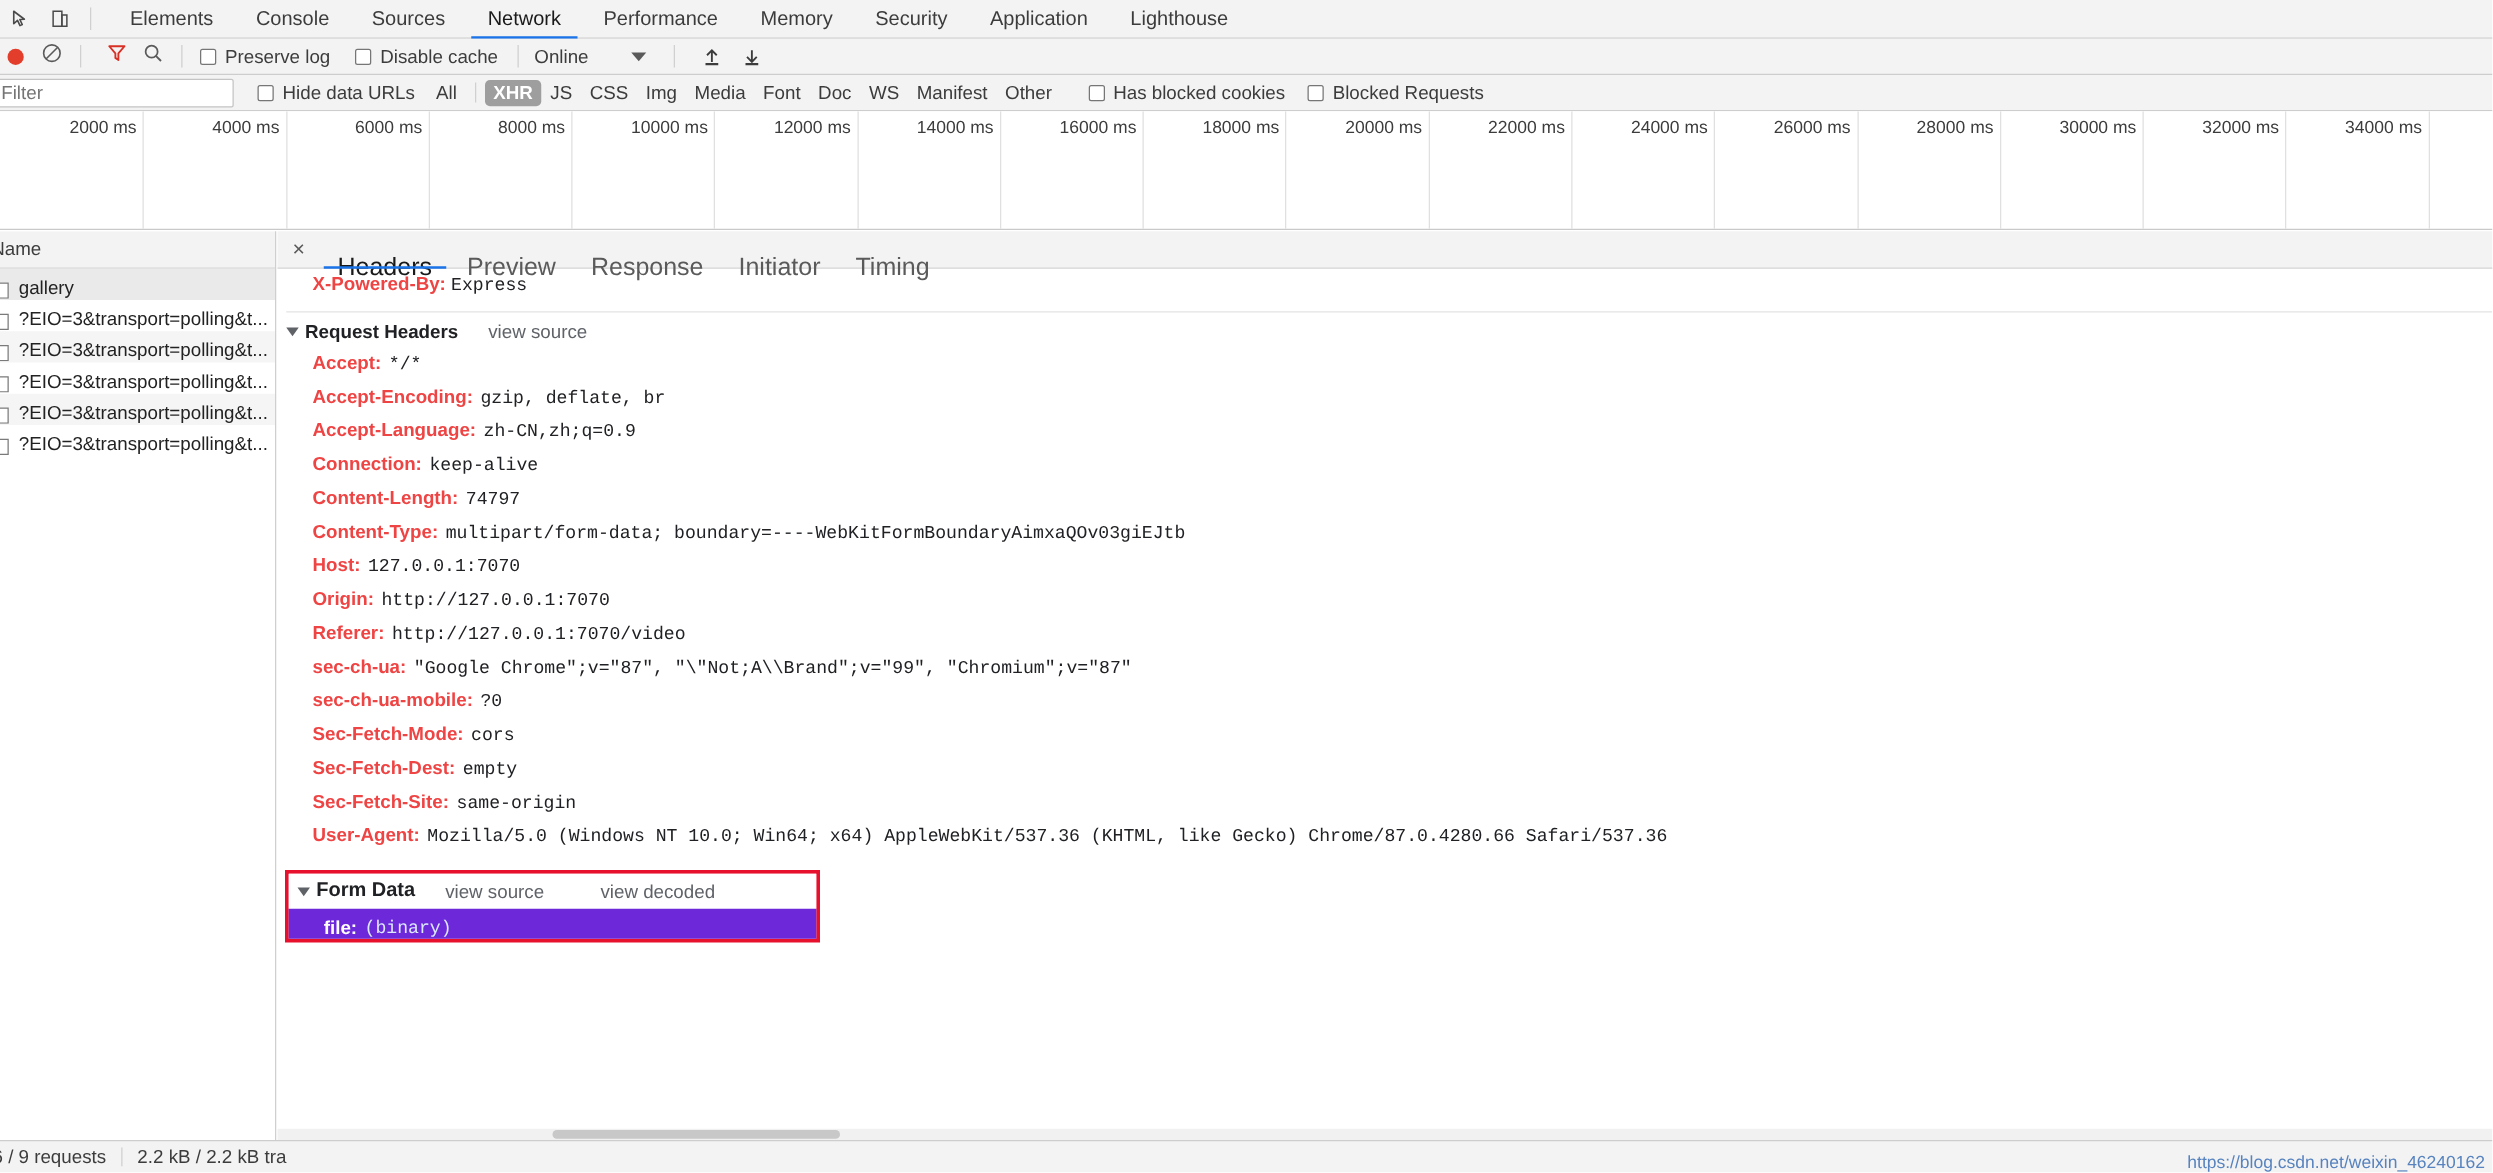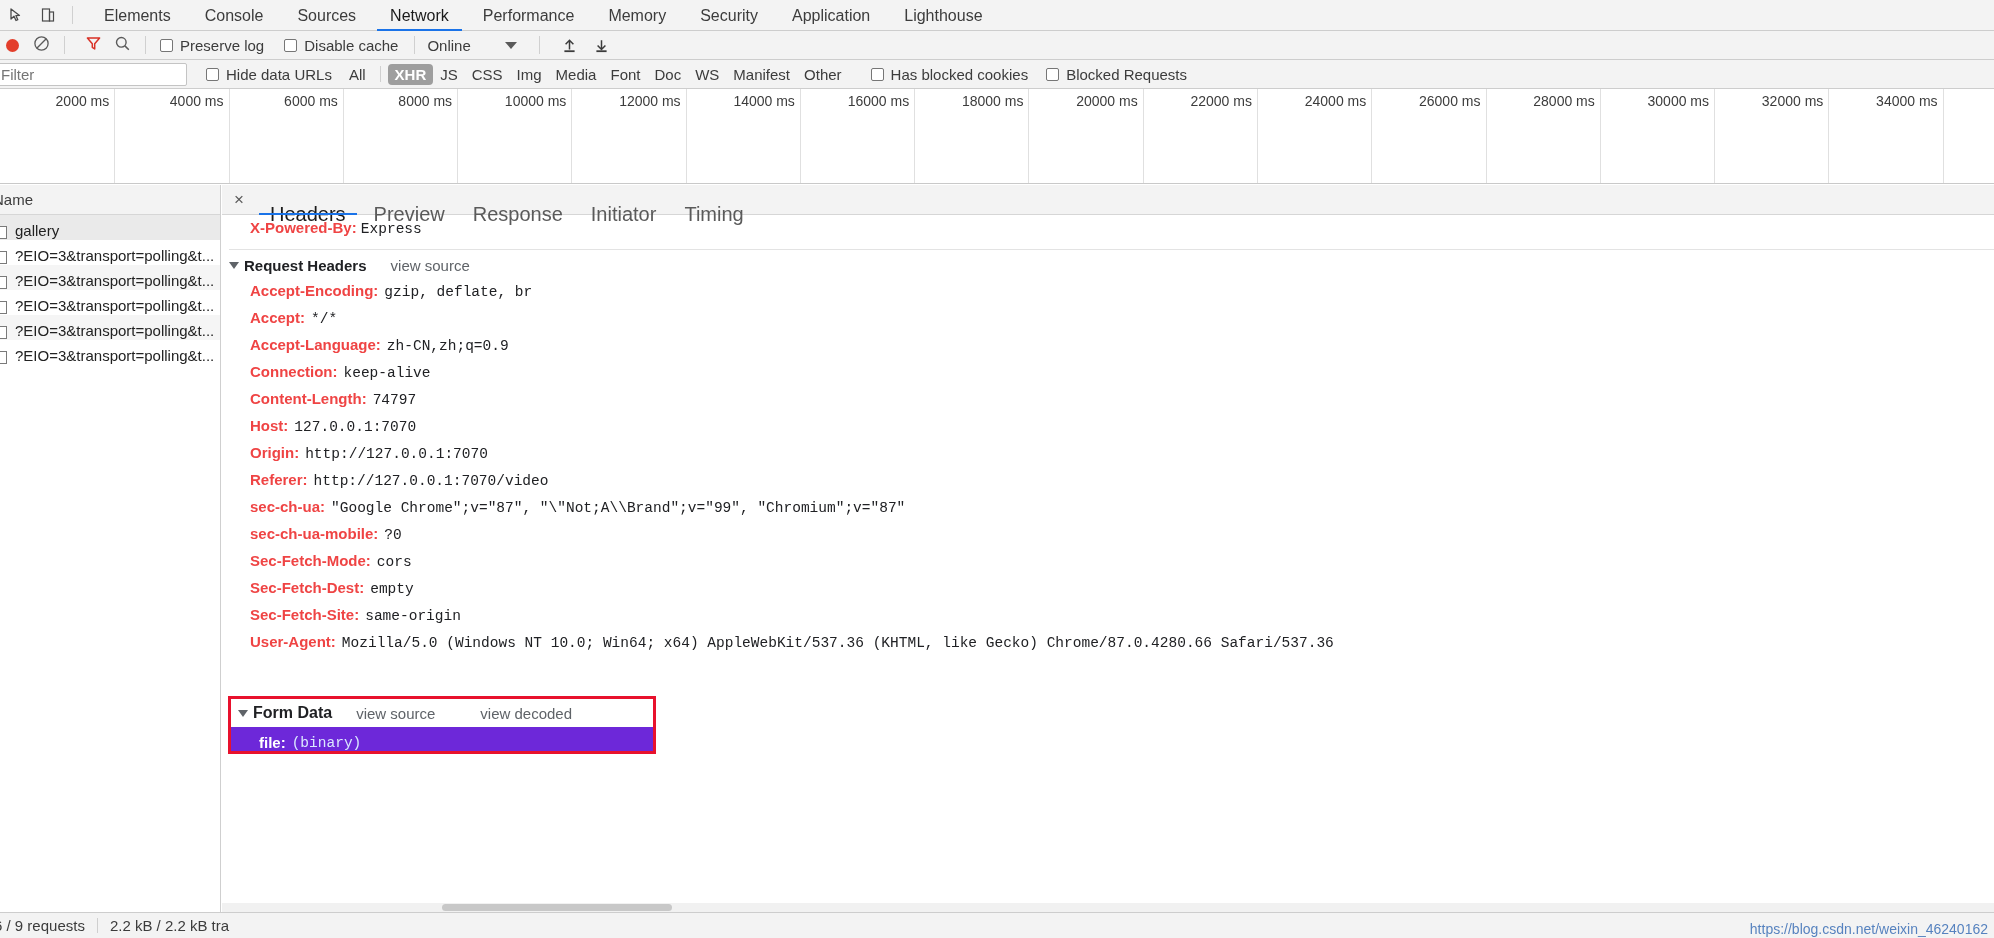--- a/index.html
+++ b/index.html
@@ -398,25 +398,26 @@
 
       <div class="sect-div"></div>
 
       <div class="sect-head">
         <span class="tri"></span>
         <span class="sect-title">Request Headers</span>
         <span class="view-src">view source</span>
       </div>
 
       <div id="req-headers">
+          <div class="hline"><span class="hname">Accept:</span><span class="hval" style="margin-left: 6px;">*/*</span></div>
           <div class="hline"><span class="hname">Accept-Encoding:</span><span class="hval" style="margin-left: 6px;">gzip, deflate, br</span></div>
-          <div class="hline"><span class="hname">Accept:</span><span class="hval" style="margin-left: 6px;">*/*</span></div>
           <div class="hline"><span class="hname">Accept-Language:</span><span class="hval" style="margin-left: 6px;">zh-CN,zh;q=0.9</span></div>
           <div class="hline"><span class="hname">Connection:</span><span class="hval" style="margin-left: 6px;">keep-alive</span></div>
           <div class="hline"><span class="hname">Content-Length:</span><span class="hval" style="margin-left: 6px;">74797</span></div>
+          <div class="hline"><span class="hname">Content-Type:</span><span class="hval" style="margin-left: 6px;">multipart/form-data; boundary=----WebKitFormBoundaryAimxaQOv03giEJtb</span></div>
           <div class="hline"><span class="hname">Host:</span><span class="hval" style="margin-left: 6px;">127.0.0.1:7070</span></div>
           <div class="hline"><span class="hname">Origin:</span><span class="hval" style="margin-left: 6px;">http://127.0.0.1:7070</span></div>
           <div class="hline"><span class="hname">Referer:</span><span class="hval" style="margin-left: 6px;">http://127.0.0.1:7070/video</span></div>
           <div class="hline"><span class="hname">sec-ch-ua:</span><span class="hval" style="margin-left: 6px;">"Google Chrome";v="87", "\"Not;A\\Brand";v="99", "Chromium";v="87"</span></div>
           <div class="hline"><span class="hname">sec-ch-ua-mobile:</span><span class="hval" style="margin-left: 6px;">?0</span></div>
           <div class="hline"><span class="hname">Sec-Fetch-Mode:</span><span class="hval" style="margin-left: 6px;">cors</span></div>
           <div class="hline"><span class="hname">Sec-Fetch-Dest:</span><span class="hval" style="margin-left: 6px;">empty</span></div>
           <div class="hline"><span class="hname">Sec-Fetch-Site:</span><span class="hval" style="margin-left: 6px;">same-origin</span></div>
           <div class="hline"><span class="hname">User-Agent:</span><span class="hval" style="margin-left: 6px;">Mozilla/5.0 (Windows NT 10.0; Win64; x64) AppleWebKit/537.36 (KHTML, like Gecko) Chrome/87.0.4280.66 Safari/537.36</span></div>
         </div>

